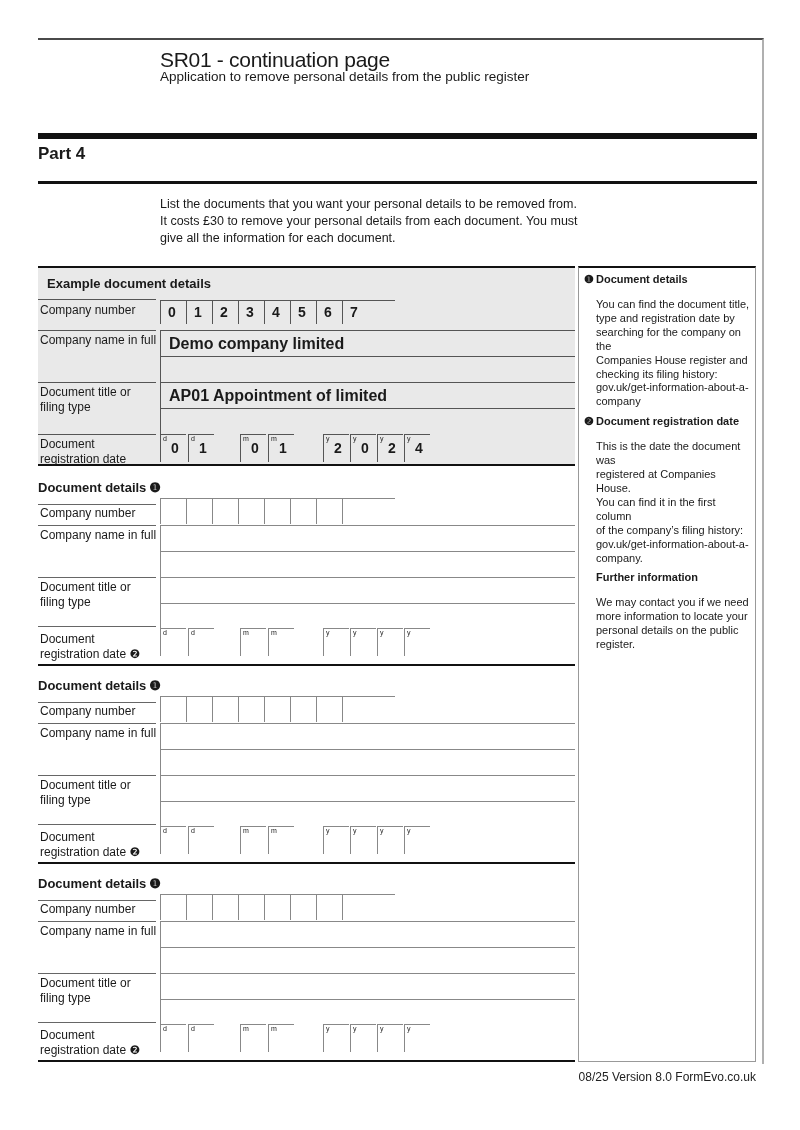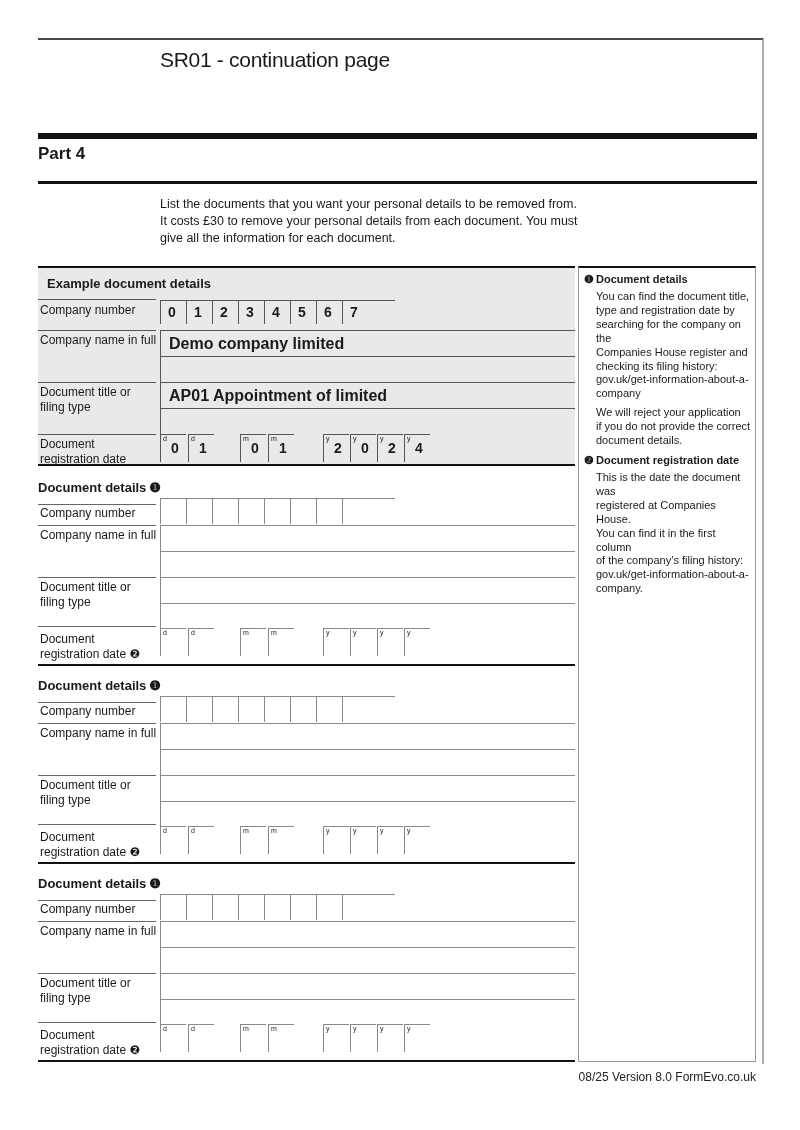--- a/index.html
+++ b/index.html
@@ -49,32 +49,33 @@
   .sec-h .mk{margin-left:3px;}
   .section .lline{border-top-color:#666;}
 
   
   .sidebar{position:absolute;left:578px;top:266px;width:178px;height:796px;box-sizing:border-box;
            border:1px solid #999;border-top:2px solid #111;background:#fff;}
   .sb-inner{position:absolute;left:5px;top:4px;right:4px;}
   .note{position:relative;padding-left:12px;margin-bottom:5px;}
   .note-mk{position:absolute;left:0;top:1px;font-size:11px;font-weight:bold;}
   .note-h{font-size:11px;font-weight:bold;line-height:14px;}
-  .note p{margin:4px 0 5px 0;font-size:11px;line-height:13.9px;}
+  .note p{margin:12px 0 5px 0;font-size:11px;line-height:13.9px;}
 
   .footer{position:absolute;left:0;top:1070px;width:756px;text-align:right;font-size:12px;color:#222;}
 </style>
 </head>
 <body>
 
 <div class="page">
 
   <div class="page-border"></div>
 
   <div class="form-title">SR01 - continuation page</div>
+  <div class="form-subtitle">Application to remove personal details from the public register</div>
 
   <div class="bar1"></div>
   <div class="part-label">Part 4</div>
   <div class="bar2"></div>
 
   <div class="intro pre">List the documents that you want your personal details to be removed from.
 It costs £30 to remove your personal details from each document. You must
 give all the information for each document.</div>
 
   <div class="example">
@@ -349,32 +350,36 @@
       <div class="note">
         <span class="note-mk">❶</span>
         <div class="note-h">Document details</div>
         <p class="pre">You can find the document title,
 type and registration date by
 searching for the company on the
 Companies House register and
 checking its filing history:
 gov.uk/get-information-about-a-
 company</p>
-        <p class="pre">We will reject your application
-if you do not provide the correct
-document details.</p>
       </div>
       <div class="note">
         <span class="note-mk">❷</span>
         <div class="note-h">Document registration date</div>
         <p class="pre">This is the date the document was
 registered at Companies House.
 You can find it in the first column
 of the company’s filing history:
 gov.uk/get-information-about-a-
 company.</p>
       </div>
+      <div class="note">
+        <div class="note-h">Further information</div>
+        <p class="pre">We may contact you if we need
+more information to locate your
+personal details on the public
+register.</p>
+      </div>
     </div>
   </div>
 
   <div class="footer">08/25 Version 8.0 FormEvo.co.uk</div>
 
 </div>
 
 </body></html>

